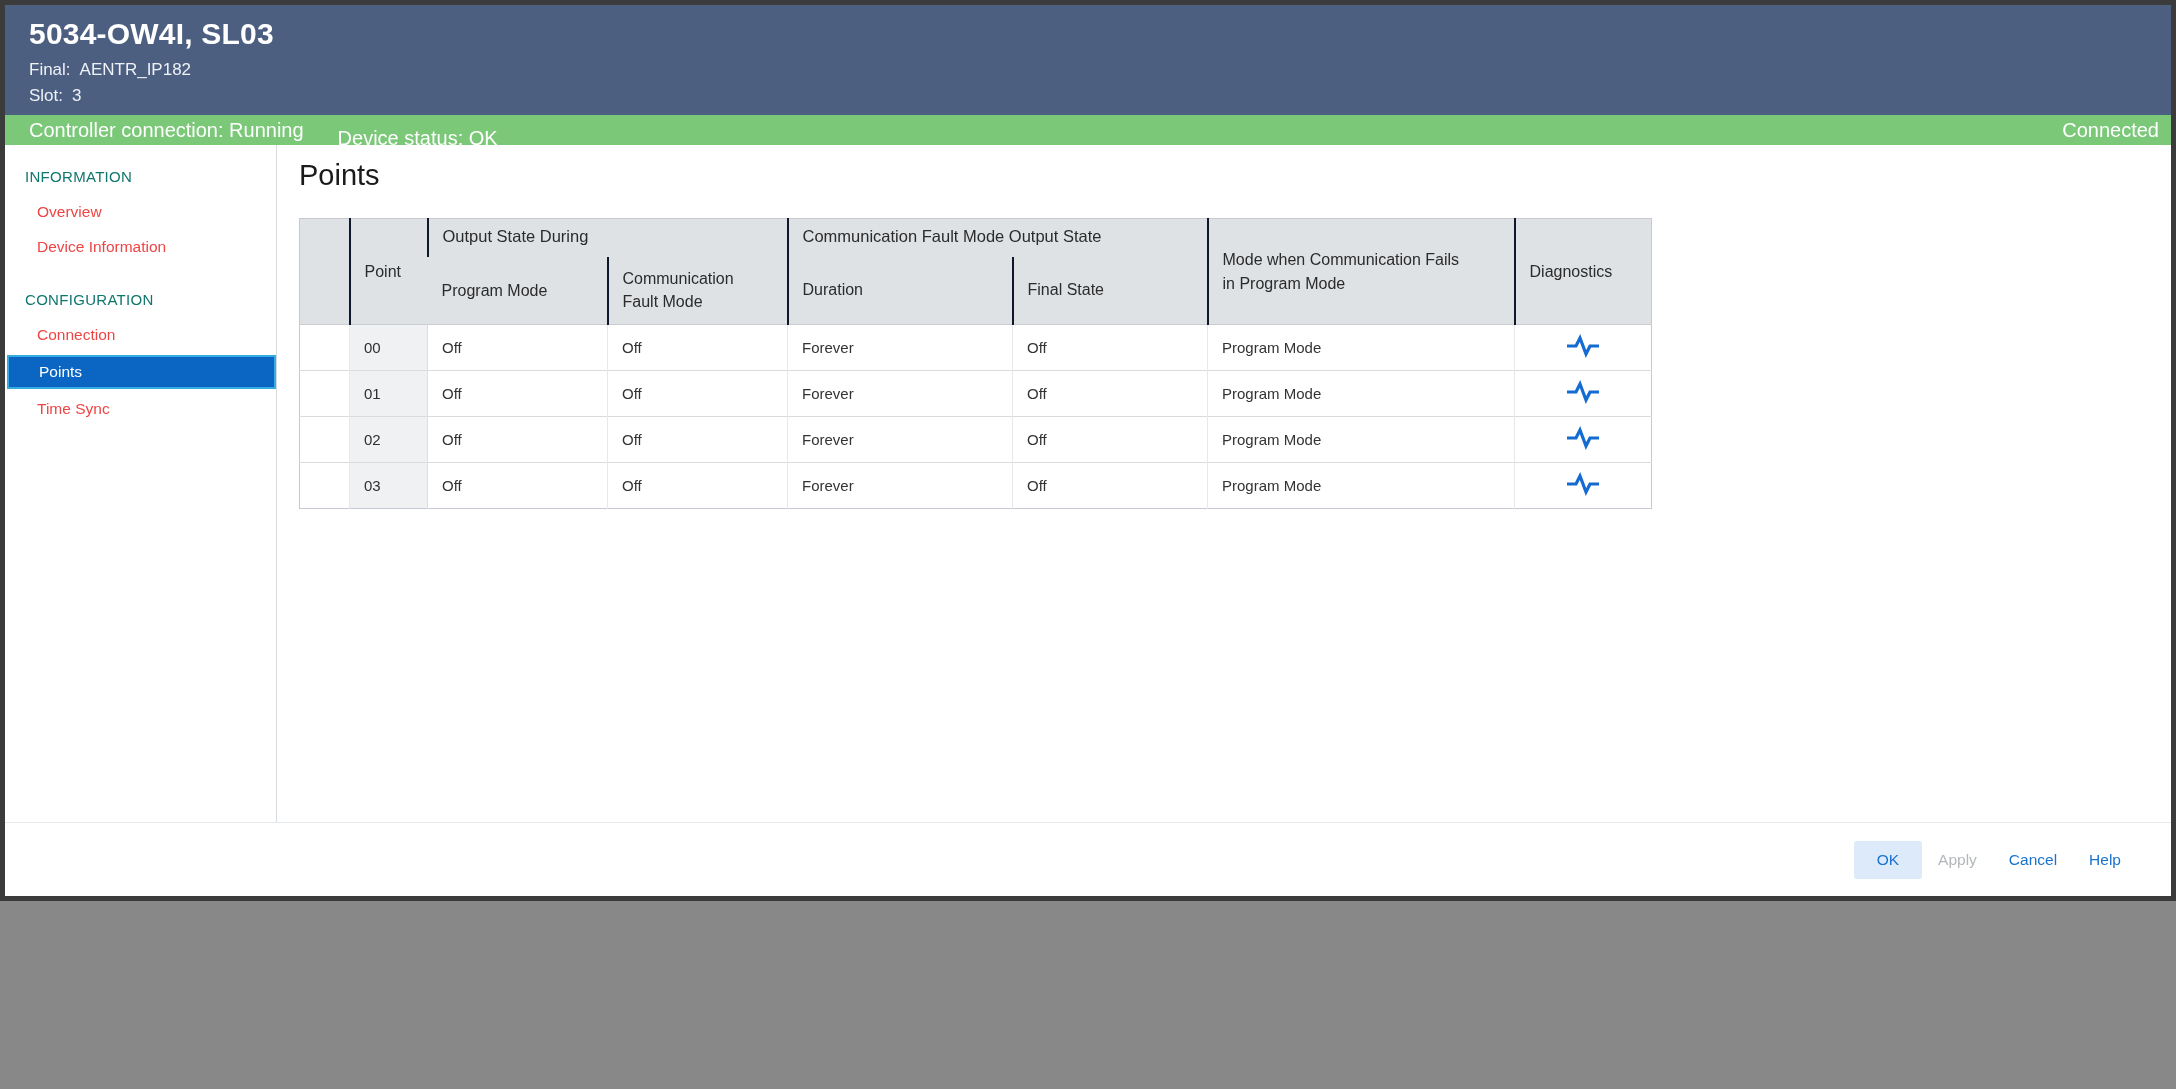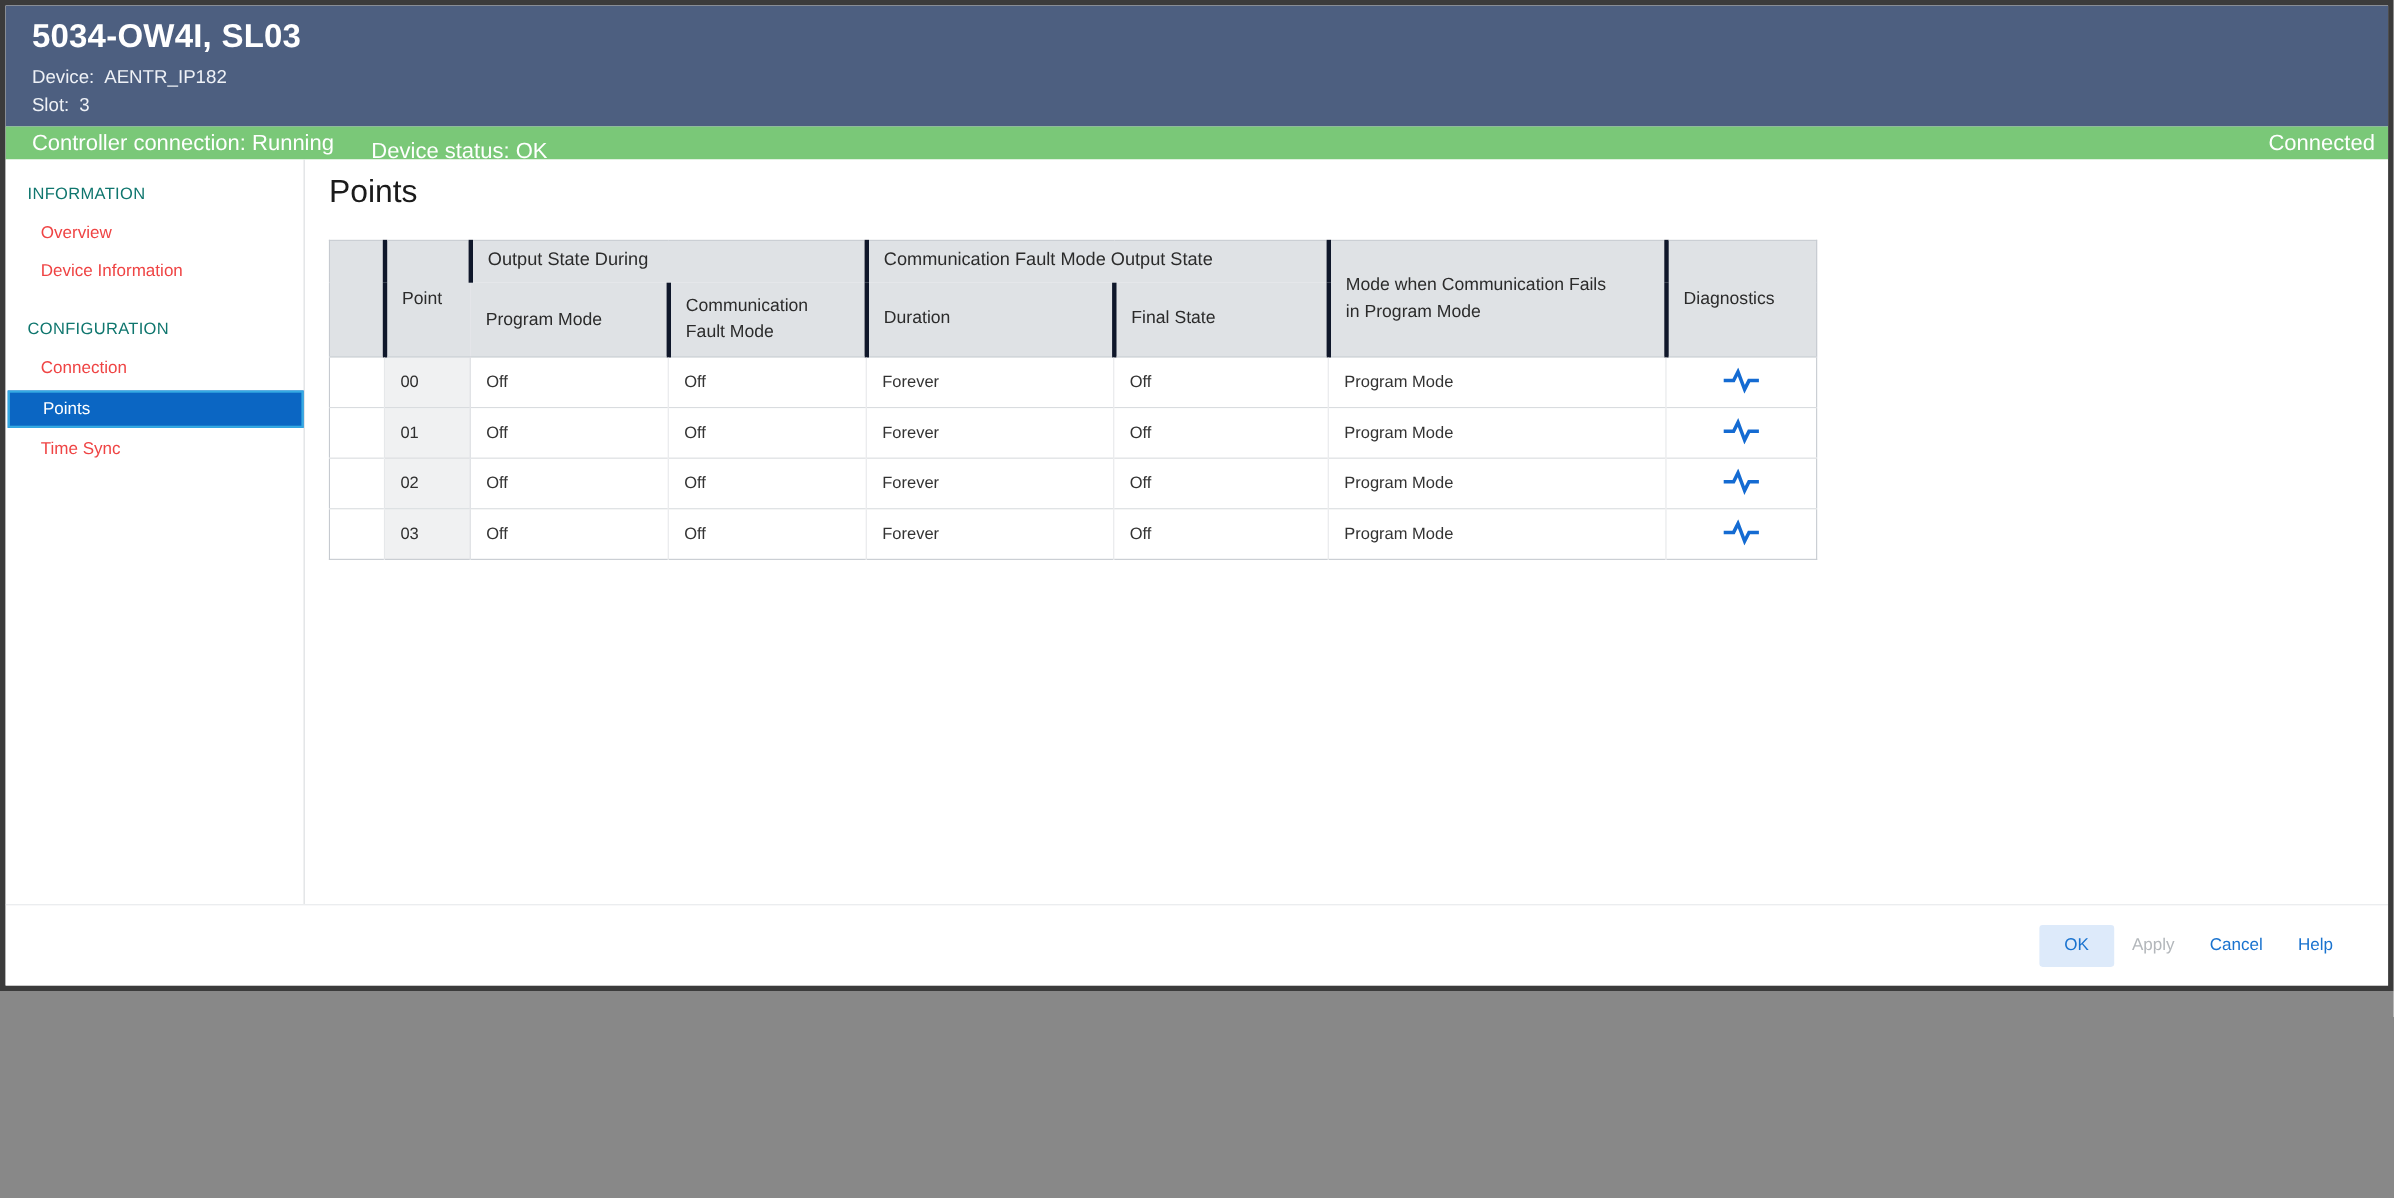--- a/index.html
+++ b/index.html
@@ -68,21 +68,21 @@
 
   
   table.points {
     border-collapse: collapse; table-layout: fixed;
     width: 1352px;
     border: 1px solid #c6cad0;
     font-size: 15px; color: #333;
   }
   table.points thead th {
     background: #dfe2e5; font-weight: 400; text-align: left;
-    border-left: 4px solid #0f172a;
+    border-left: 2px solid #0f172a;
     border-bottom: 1px solid #c9cdd2;
     font-size: 16px; color: #2b2b2b;
     padding-left: 14px; padding-right: 8px;
     vertical-align: middle;
   }
   table.points thead tr th:first-child { border-left: none; }
   table.points thead th.group {
     border-bottom: none; vertical-align: top;
     padding-top: 8px; font-size: 16.5px;
   }
@@ -122,21 +122,21 @@
   .footer button.btn-apply { color: var(--disabled-text, #b3b7bb); cursor: default; }
 </style>
 </head>
 <body>
 
 <div class="window">
 
   <header class="dev-header">
     <h1>5034-OW4I, SL03</h1>
     <div class="dev-meta">
-      <span>Device:</span><span class="val">AENTR_IP182</span>
+      <span>Final:</span><span class="val">AENTR_IP182</span>
     </div>
     <div class="dev-meta">
       <span>Slot:</span><span class="val">3</span>
     </div>
   </header>
 
   <div class="status-bar">
     <span class="seg">Controller connection: Running</span>
     <span class="seg">Device status: OK</span>
     <span class="spacer"></span>

